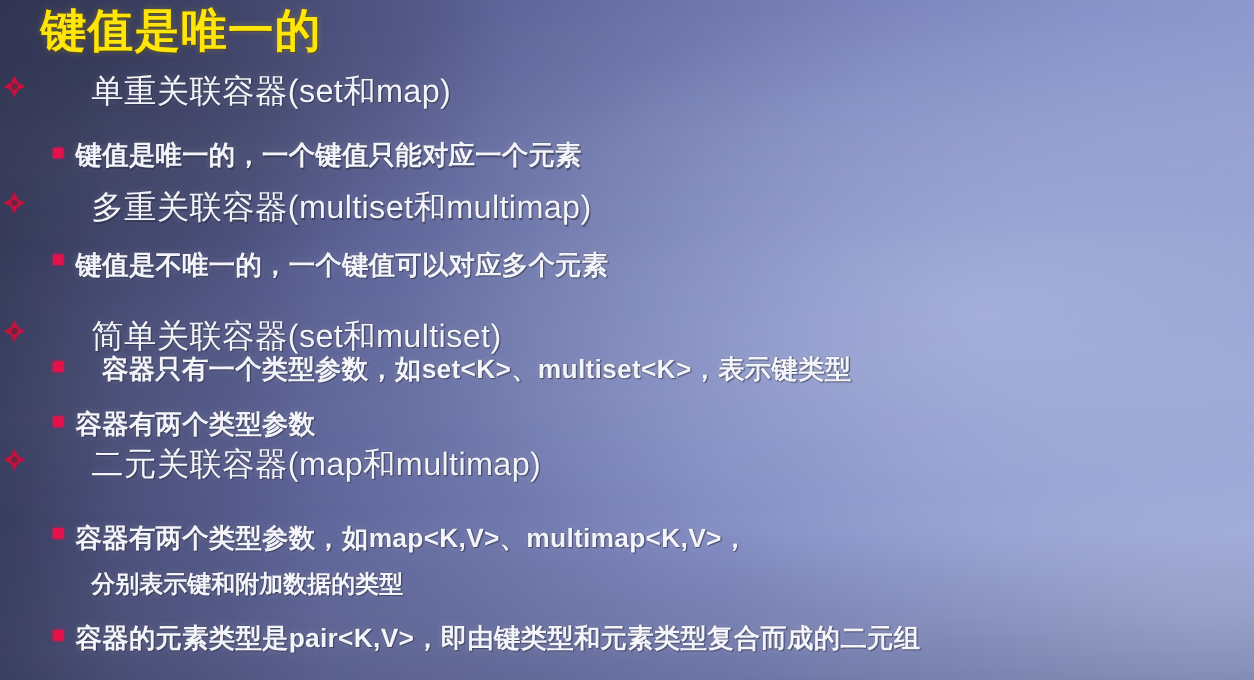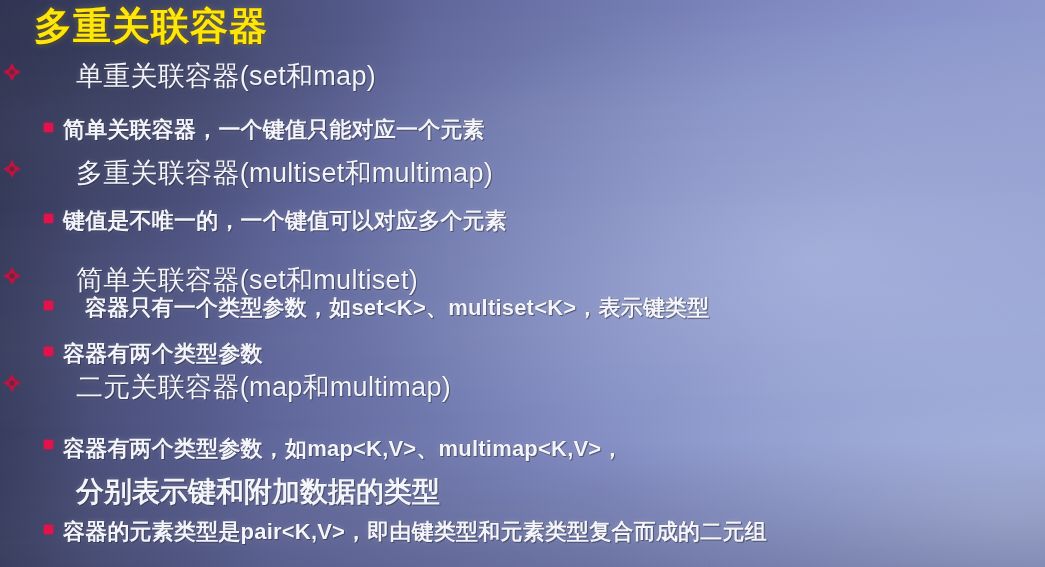--- a/index.html
+++ b/index.html
@@ -119,21 +119,21 @@
   .lvl2 {
     left: 44px;
     font-size: 22px;
     font-weight: bold;
   }
   .lvl2 .txt { margin-left: 10px; letter-spacing: .2px; }
 
   
   .cont {
     left: 76px;
-    font-size: 28px;
+    font-size: 20px;
     font-weight: bold;
   }
 
   
   .bullet1 {
     position: relative;
     display: inline-block;
     width: 20px;
     height: 20px;
     flex: 0 0 20px;
@@ -152,58 +152,58 @@
     background: #e2134a;
     box-shadow: 0 0 3px rgba(226,19,74,0.85);
   }
 </style>
 </head>
 <body>
 
 <div id="slide">
   <div class="content">
 
-    <div class="slide-title">多重关联容器</div>
+    <div class="slide-title">键值是唯一的</div>
 
     <div class="row lvl1" style="top:58px;">
       <span class="bullet1">
         <svg width="20" height="20" viewBox="0 0 20 20">
           <g fill="#c2123f">
             <path d="M10 1 L13.2 6.8 L10 10 L6.8 6.8 Z"></path>
             <path d="M19 10 L13.2 13.2 L10 10 L13.2 6.8 Z"></path>
             <path d="M10 19 L6.8 13.2 L10 10 L13.2 13.2 Z"></path>
             <path d="M1 10 L6.8 6.8 L10 10 L6.8 13.2 Z"></path>
           </g>
           <circle cx="10" cy="10" r="2.6" fill="#6d2440"></circle>
         </svg>
       </span>
       <span class="txt">单重关联容器(set和map)</span>
     </div>
 
     <div class="row lvl2" style="top:115px;">
       <span class="bullet2"></span>
-      <span class="txt">简单关联容器，一个键值只能对应一个元素</span>
+      <span class="txt">键值是唯一的，一个键值只能对应一个元素</span>
     </div>
 
     <div class="row lvl1" style="top:155px;">
       <span class="bullet1">
         <svg width="20" height="20" viewBox="0 0 20 20">
           <g fill="#c2123f">
             <path d="M10 1 L13.2 6.8 L10 10 L6.8 6.8 Z"></path>
             <path d="M19 10 L13.2 13.2 L10 10 L13.2 6.8 Z"></path>
             <path d="M10 19 L6.8 13.2 L10 10 L13.2 13.2 Z"></path>
             <path d="M1 10 L6.8 6.8 L10 10 L6.8 13.2 Z"></path>
           </g>
           <circle cx="10" cy="10" r="2.6" fill="#6d2440"></circle>
         </svg>
       </span>
       <span class="txt">多重关联容器(multiset和multimap)</span>
     </div>
 
-    <div class="row lvl2" style="top:206px;">
+    <div class="row lvl2" style="top:206px;align-items:center;">
       <span class="bullet2"></span>
       <span class="txt">键值是不唯一的，一个键值可以对应多个元素</span>
     </div>
 
     <div class="row lvl1" style="top:246px;margin-top:16px;">
       <span class="bullet1">
         <svg width="20" height="20" viewBox="0 0 20 20">
           <g fill="#c2123f">
             <path d="M10 1 L13.2 6.8 L10 10 L6.8 6.8 Z"></path>
             <path d="M19 10 L13.2 13.2 L10 10 L13.2 6.8 Z"></path>

